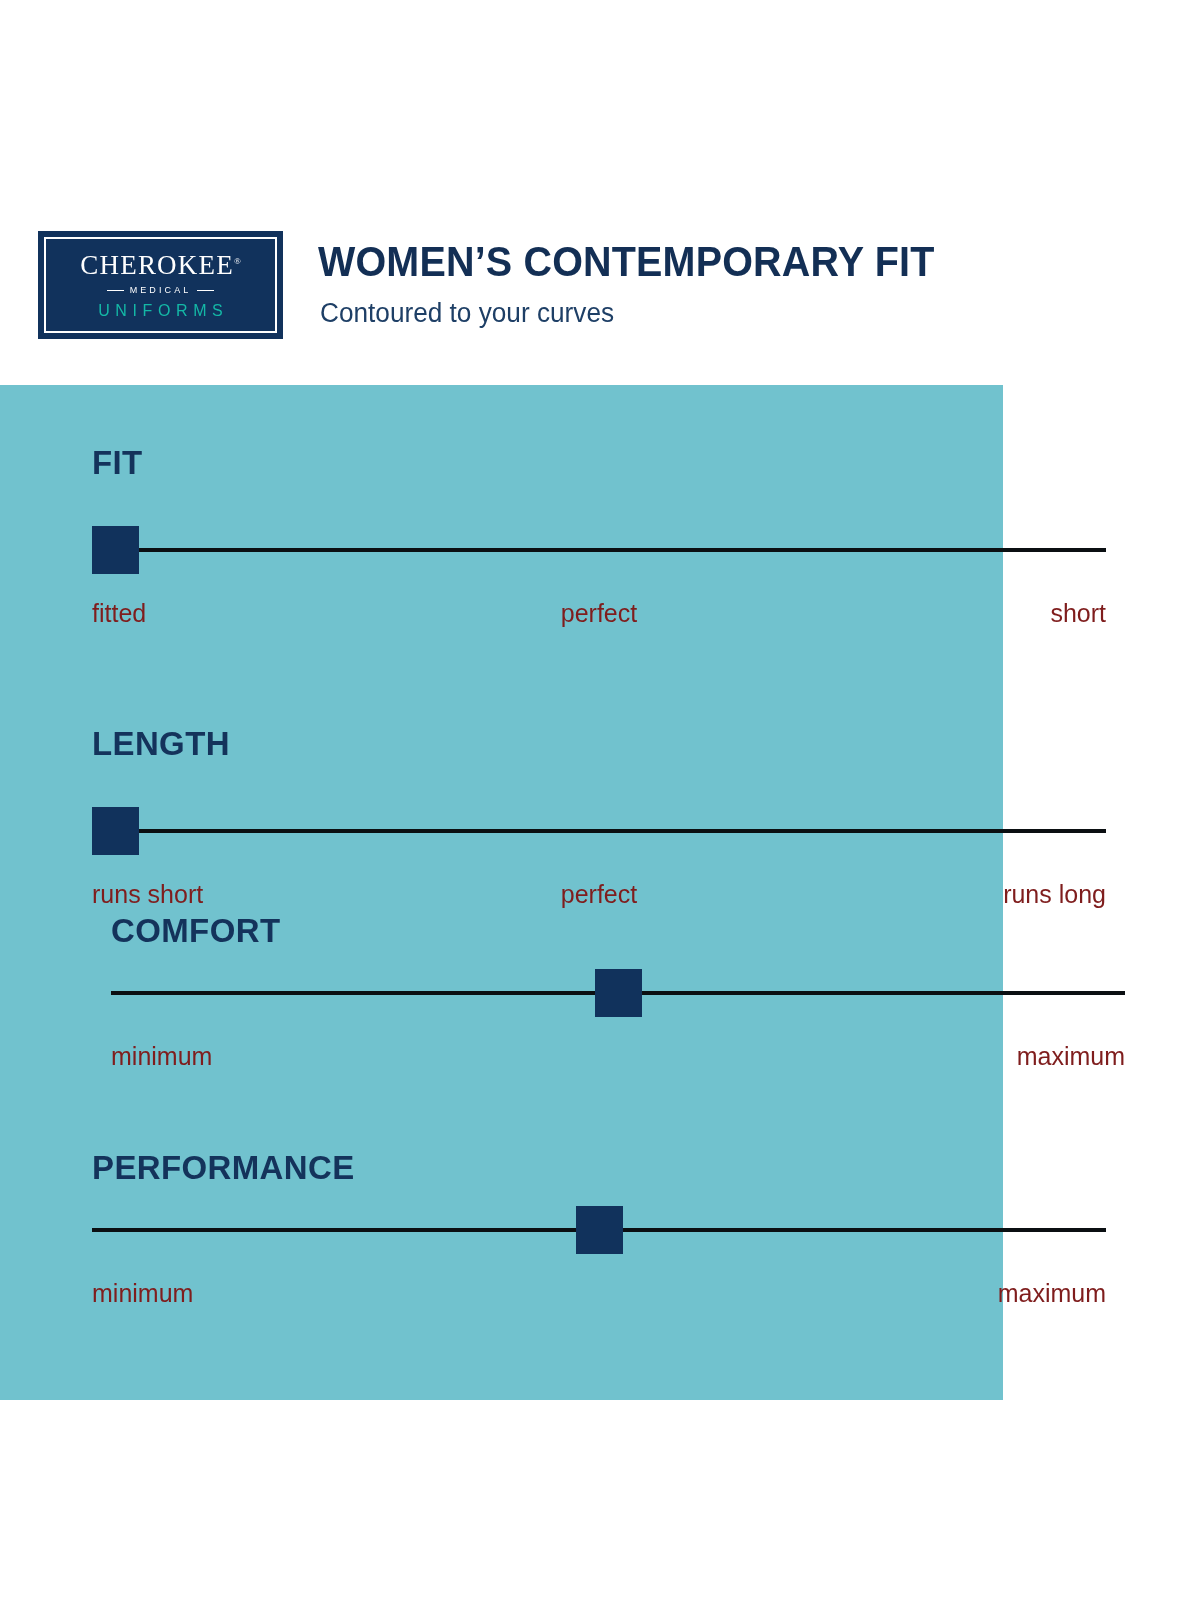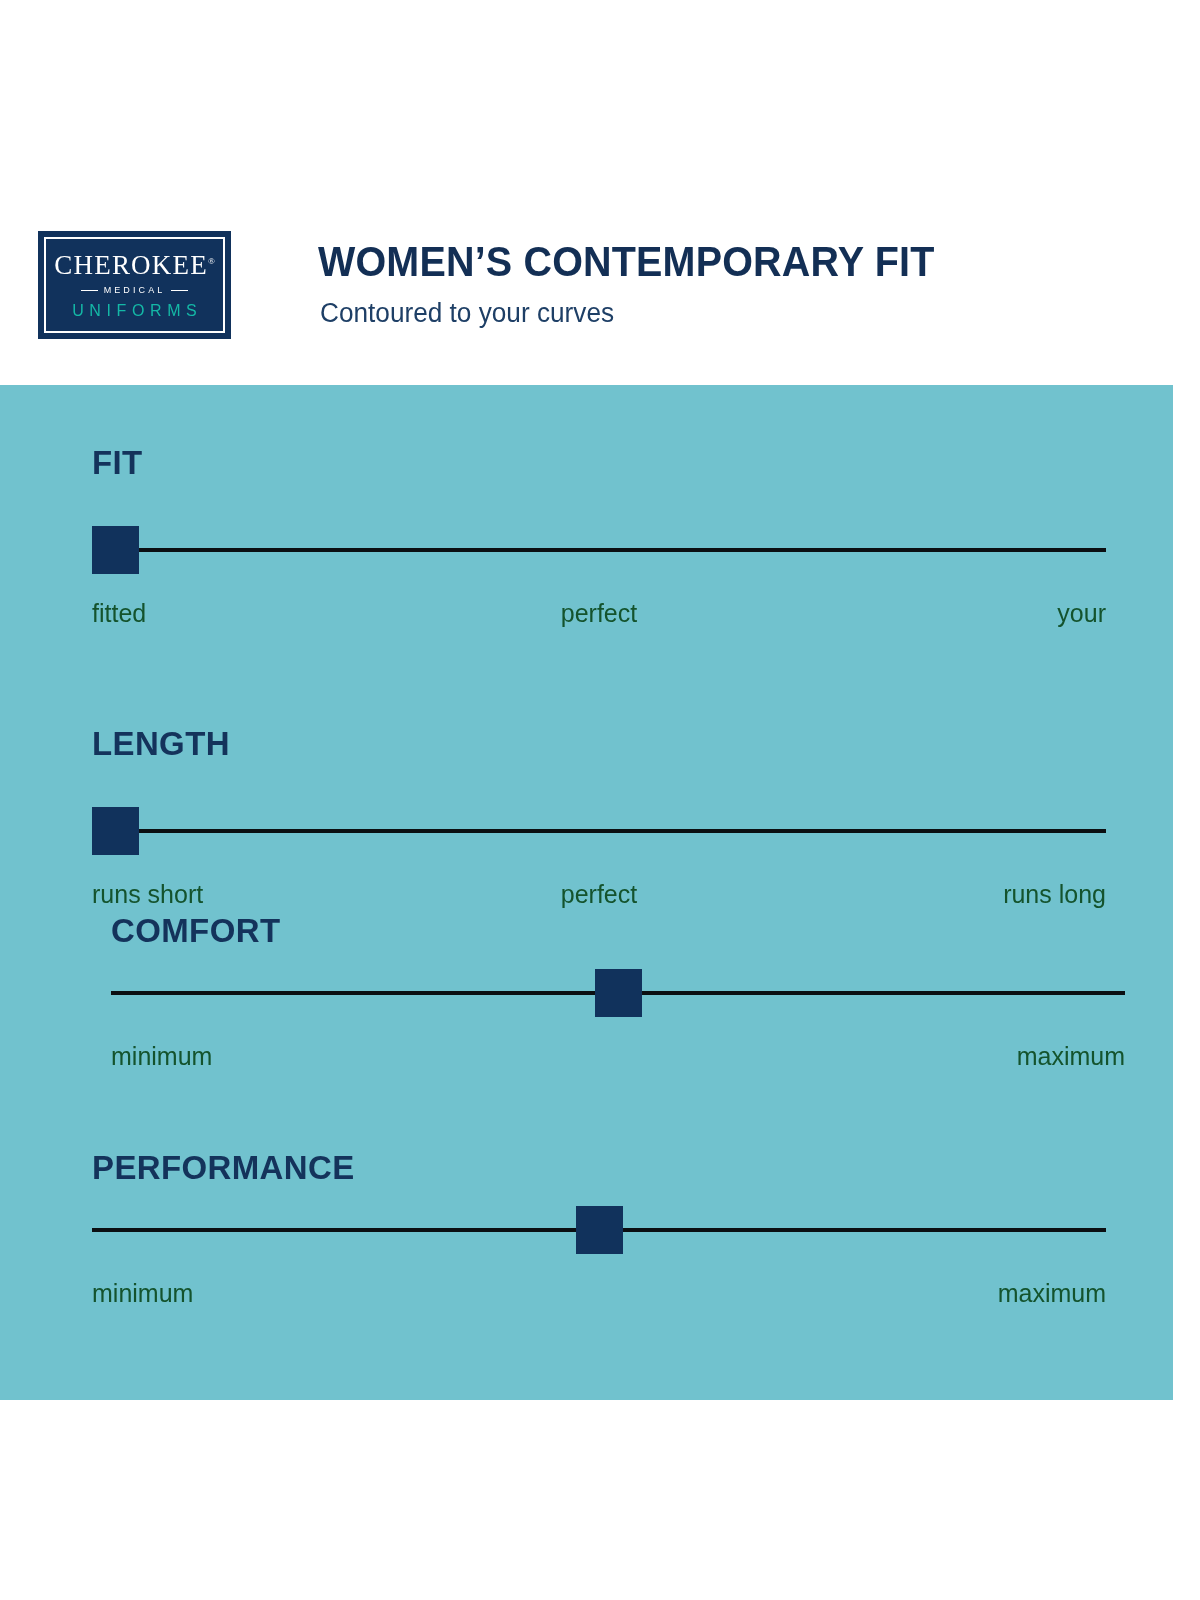--- a/index.html
+++ b/index.html
@@ -23,21 +23,21 @@
     top: 0;
     width: 1200px;
     height: 385px;
     background: #ffffff;
   }
 
   .logo-box {
     position: absolute;
     left: 38px;
     top: 231px;
-    width: 193px;
+    width: 245px;
     height: 108px;
     background: #11325C;
     box-sizing: border-box;
     text-align: right;
   }
   .logo-inner {
     position: absolute;
     left: 6px;
     top: 6px;
     right: 6px;
@@ -119,21 +119,21 @@
     white-space: nowrap;
     transform: scaleX(0.97);
     transform-origin: left top;
   }
 
   
   .panel {
     position: absolute;
     left: 0;
     top: 385px;
-    width: 1173px;
+    width: 1003px;
     height: 1015px;
     background: #71C2CE;
   }
 
   
   .scale {
     position: absolute;
     left: 0;
     width: 1200px;
   }
@@ -173,21 +173,21 @@
   }
   .marker.pos-min { left: 0px; }
   .marker.pos-mid { left: 484px; }
 
   .labels {
     position: absolute;
     left: 92px;
     width: 1014px;
     height: 34px;
     font-size: 25px;
-    color: #14532d;
+    color: #7f1d1d;
     line-height: 34px;
   }
   .labels .lbl {
     position: absolute;
     top: 0;
     white-space: nowrap;
   }
   .labels .lbl-left { left: 0; }
   .labels .lbl-center {
     left: 50%;
@@ -220,21 +220,21 @@
 
   <div class="scale" style="top:60px;height:185px;">
     <div class="scale-title">FIT</div>
     <div class="track-wrap" style="top:81px;">
       <div class="track-line"></div>
       <div class="marker pos-min"></div>
     </div>
     <div class="labels" style="top:151px;">
       <span class="lbl lbl-left">fitted</span>
       <span class="lbl lbl-center">perfect</span>
-      <span class="lbl lbl-right">your</span>
+      <span class="lbl lbl-right">short</span>
     </div>
   </div>
 
   <div class="scale" style="top:300px;height:185px;margin-top:41px;">
     <div class="scale-title">LENGTH</div>
     <div class="track-wrap" style="top:81px;">
       <div class="track-line"></div>
       <div class="marker pos-min"></div>
     </div>
     <div class="labels" style="top:151px;text-decoration:underline;">

